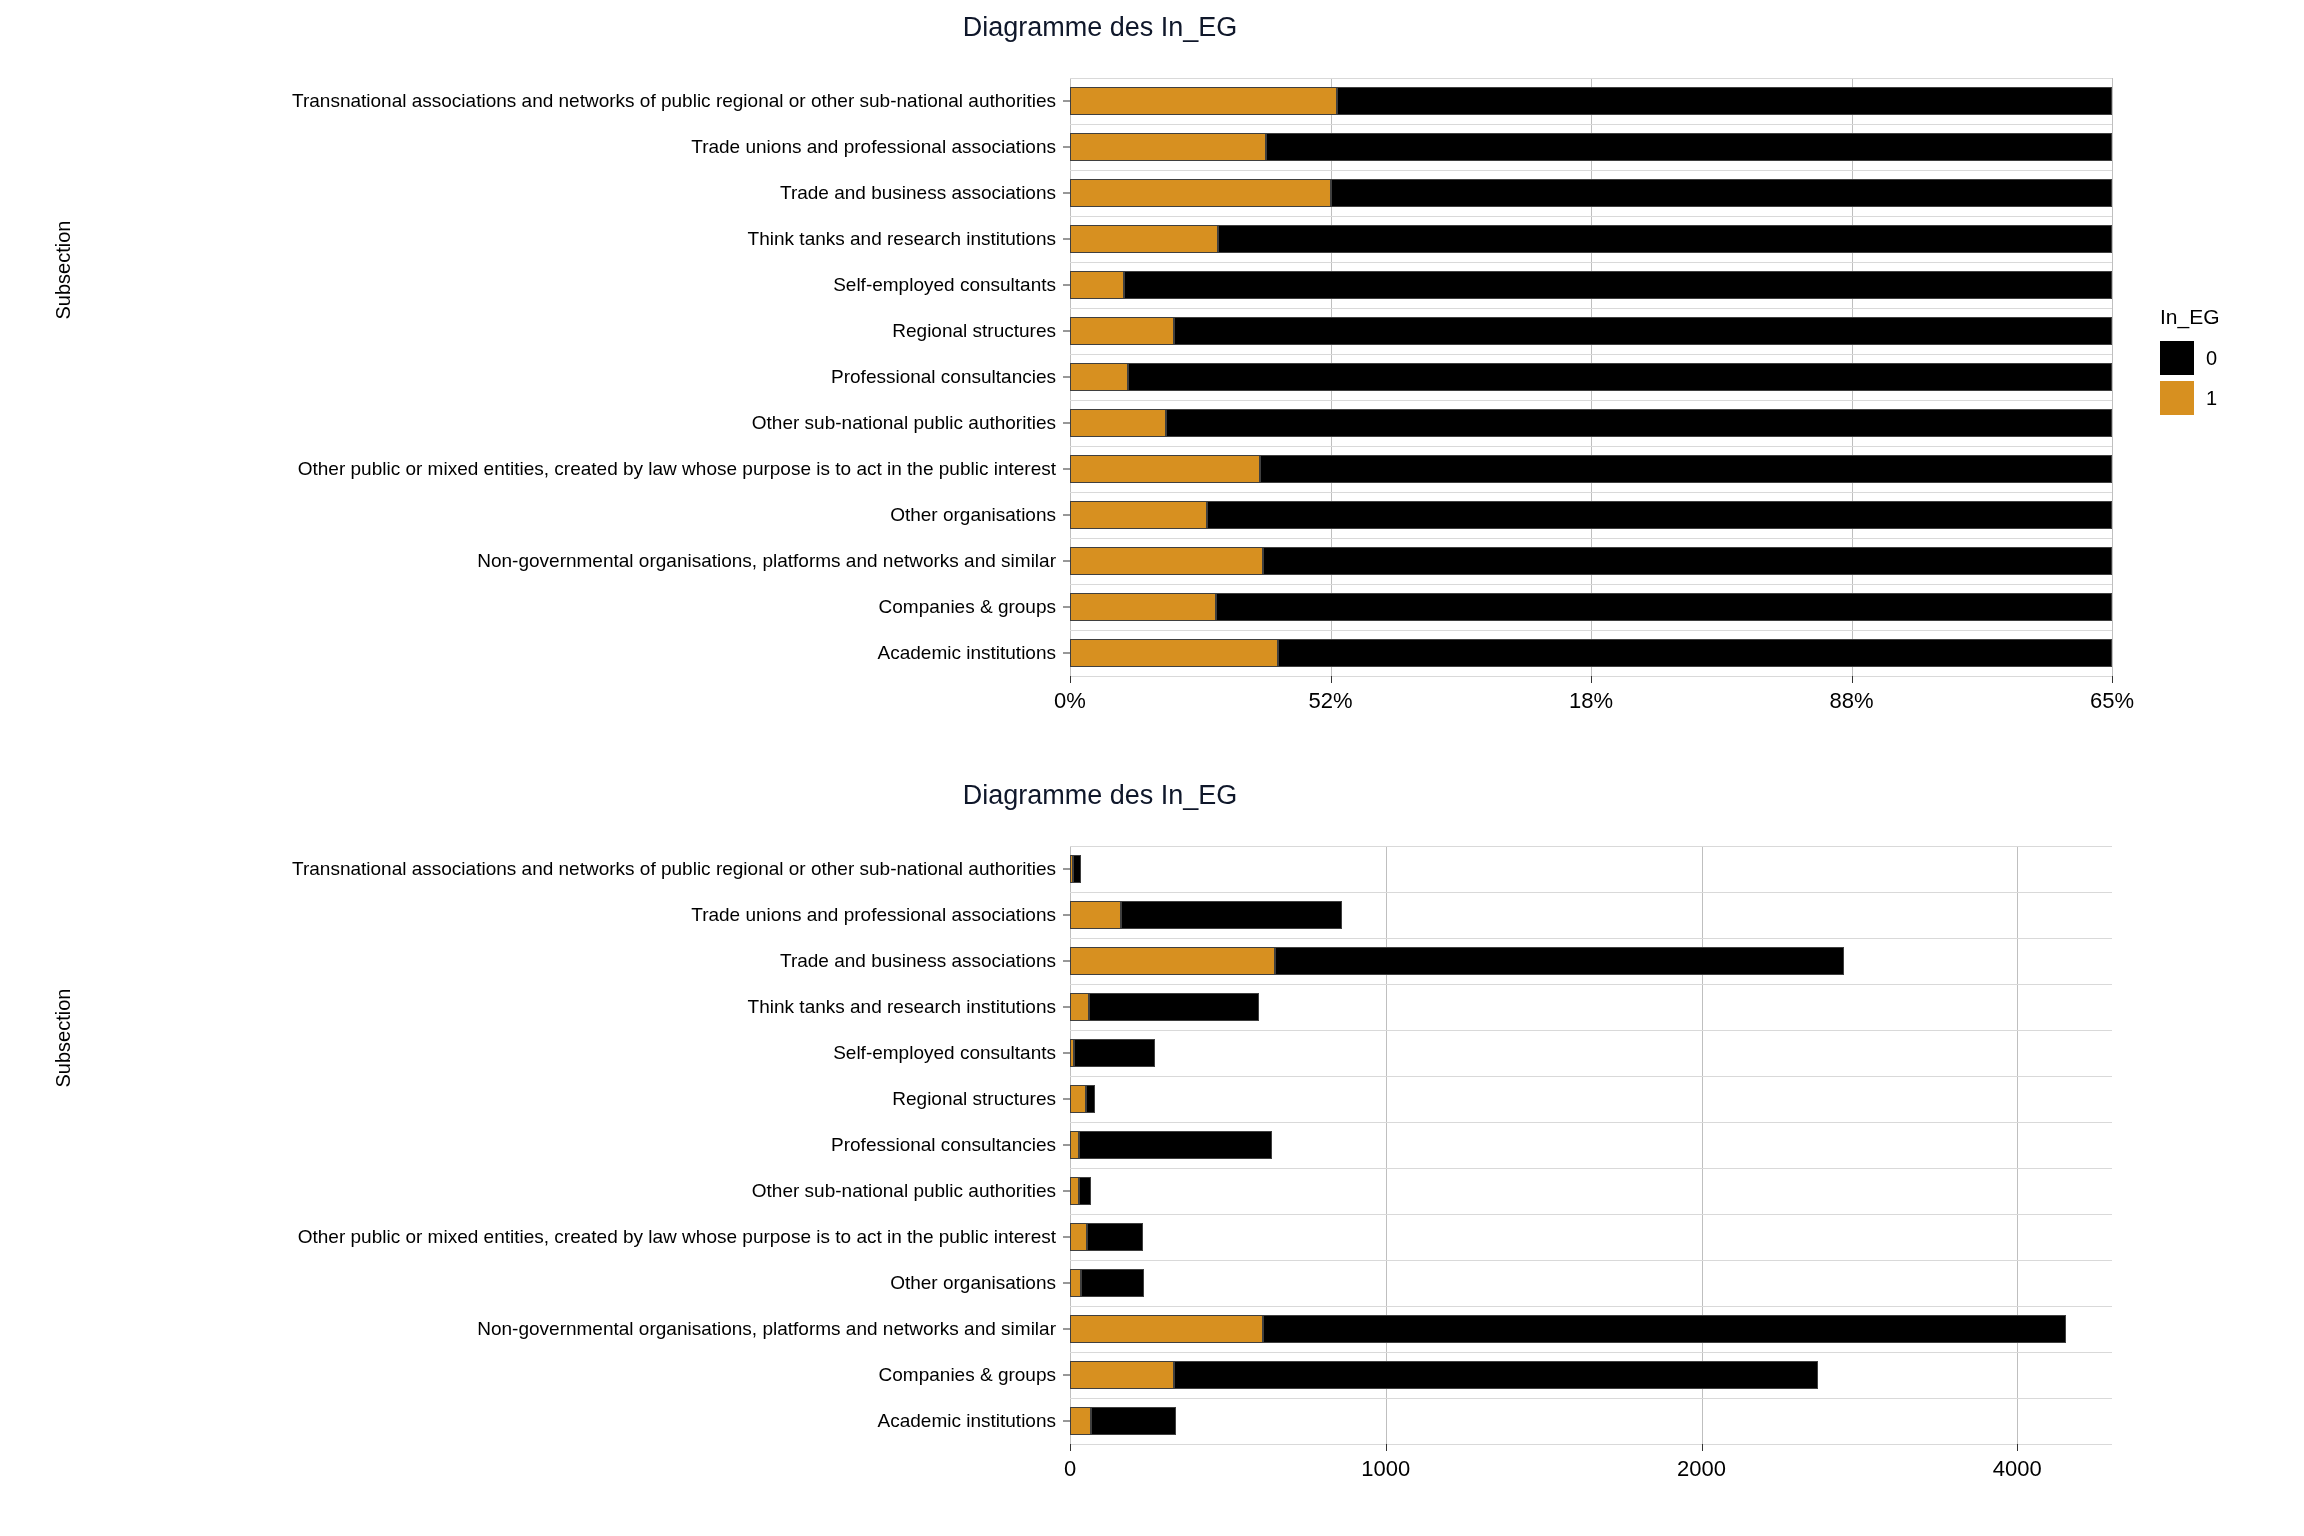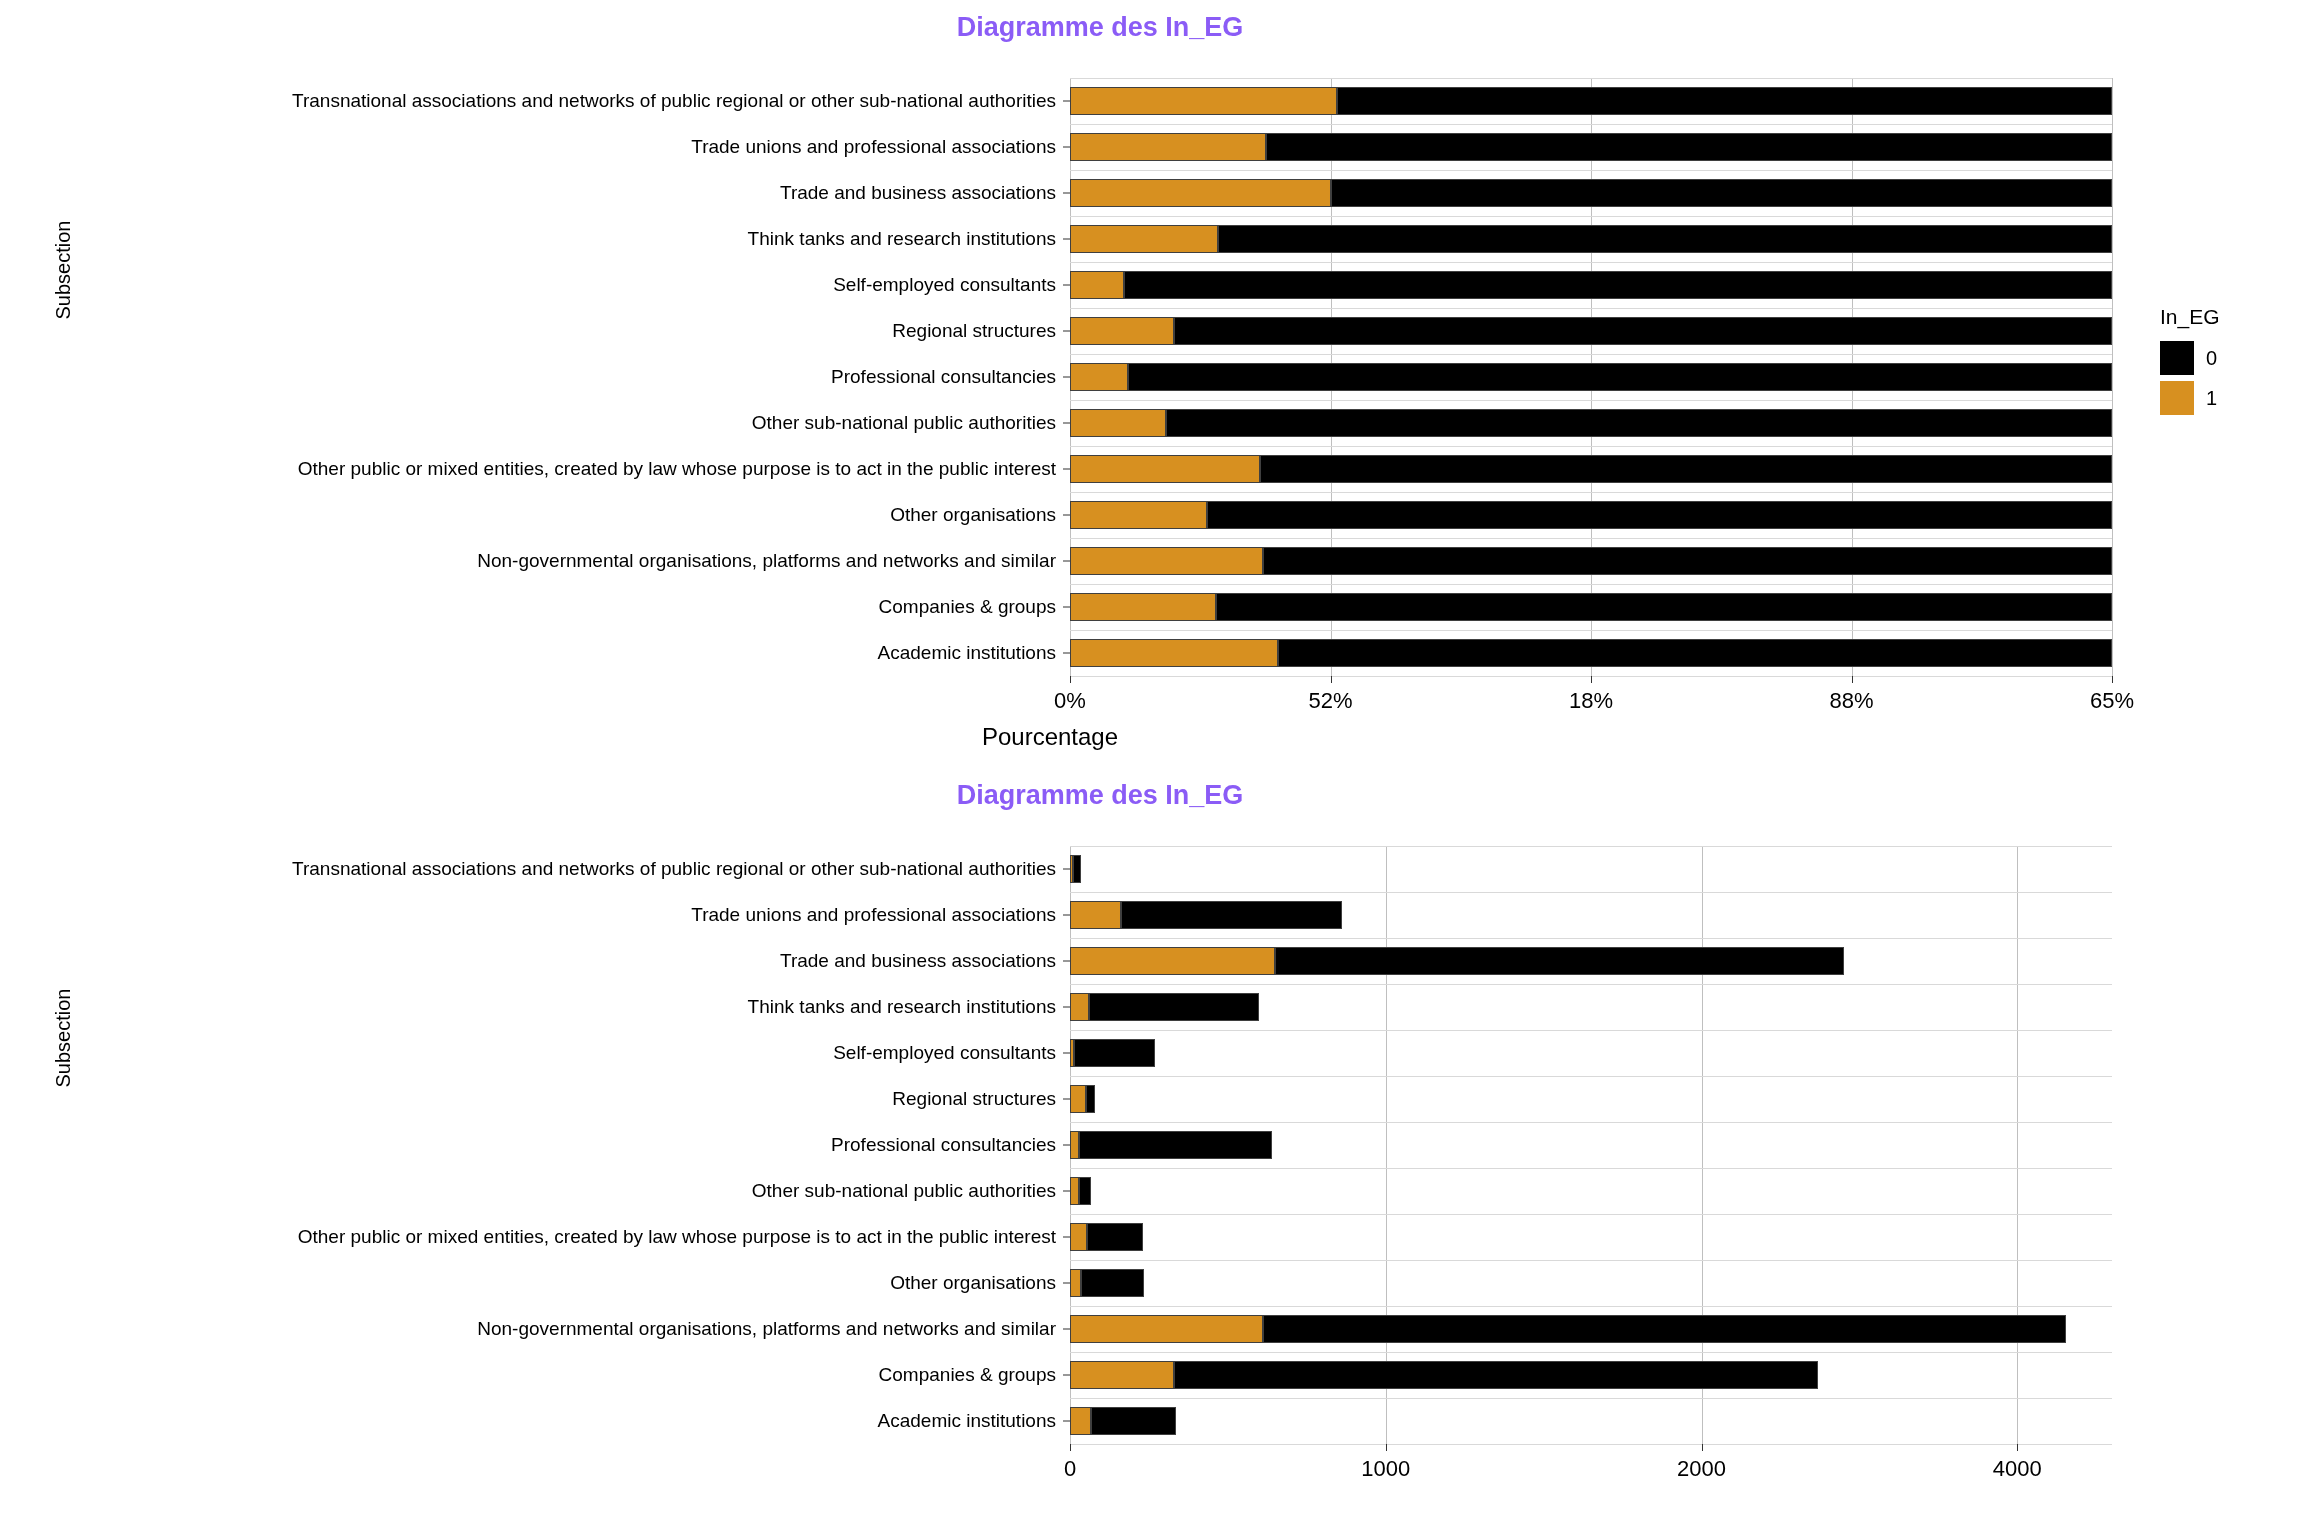--- a/index.html
+++ b/index.html
@@ -27,22 +27,21 @@
   }
 
   
   .chart-title {
     position: absolute;
     top: 12px;
     left: 0;
     width: 2200px;
     text-align: center;
     font-size: 27px;
-    color: #8b5cf6;
-    font-weight: bold;
+    color: #0f172a;
   }
 
   
   .y-axis-title {
     position: absolute;
     left: 14px;
     top: 50%;
     transform: translateY(-50%) rotate(-90deg);
     transform-origin: center center;
     font-size: 20px;
@@ -145,21 +144,20 @@
   .legend-label { font-size: 20px; }
 </style>
 </head>
 <body>
 
 <div class="page">
 
   <div class="panel">
     <div class="chart-title">Diagramme des In_EG</div>
     <div class="y-axis-title" style="top:270px;">Subsection</div>
-    <div class="x-axis-title" style="top:723px;">Pourcentage</div>
 
     <div class="plot" id="plot1" style="left:1070px; top:78px; width:1042px; height:598px;">
       <div class="plot-inner" id="plot1-inner">
           <div class="gridline-v" style="left: 0px;"></div>
           <div class="gridline-v" style="left: 260.5px;"></div>
           <div class="gridline-v" style="left: 521px;"></div>
           <div class="gridline-v" style="left: 781.5px;"></div>
           <div class="gridline-v" style="left: 1042px;"></div>
           <div class="row-line" style="top: 0px;"></div>
           <div class="row-line" style="top: 46px;"></div>

